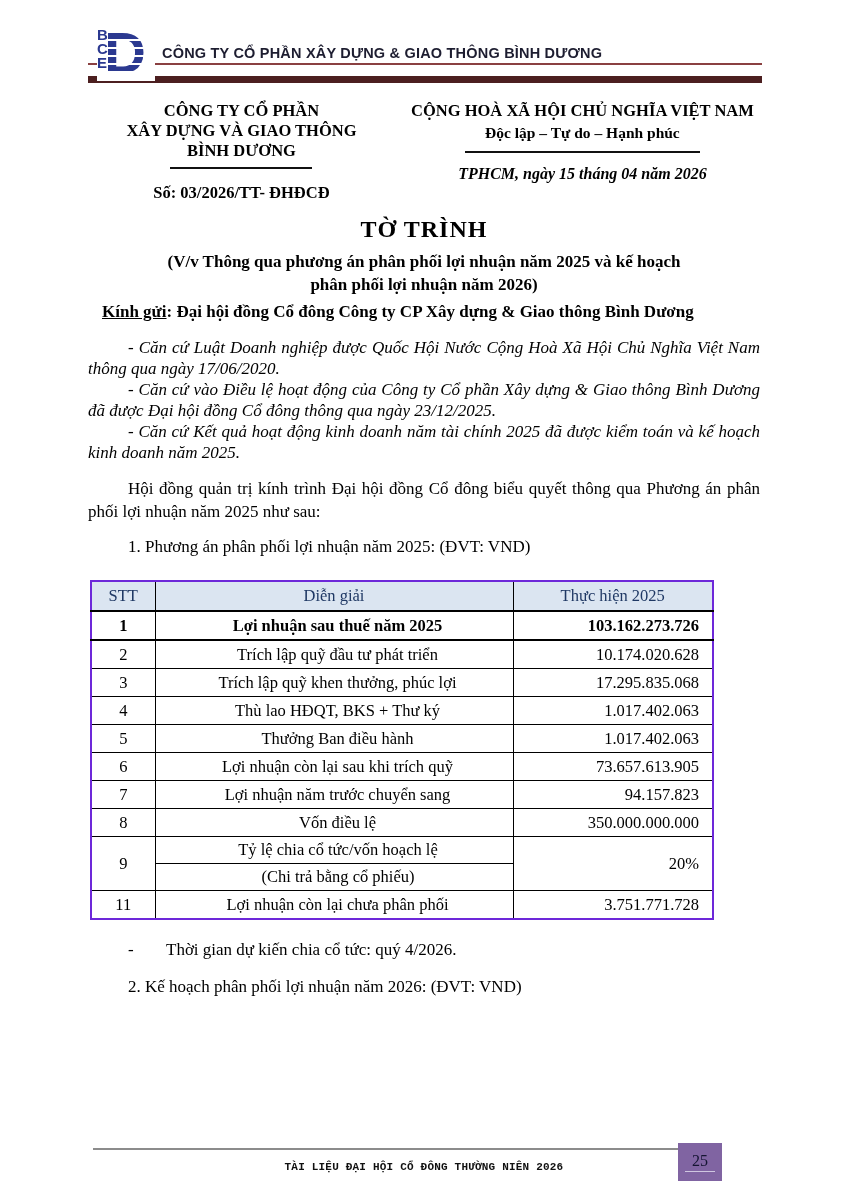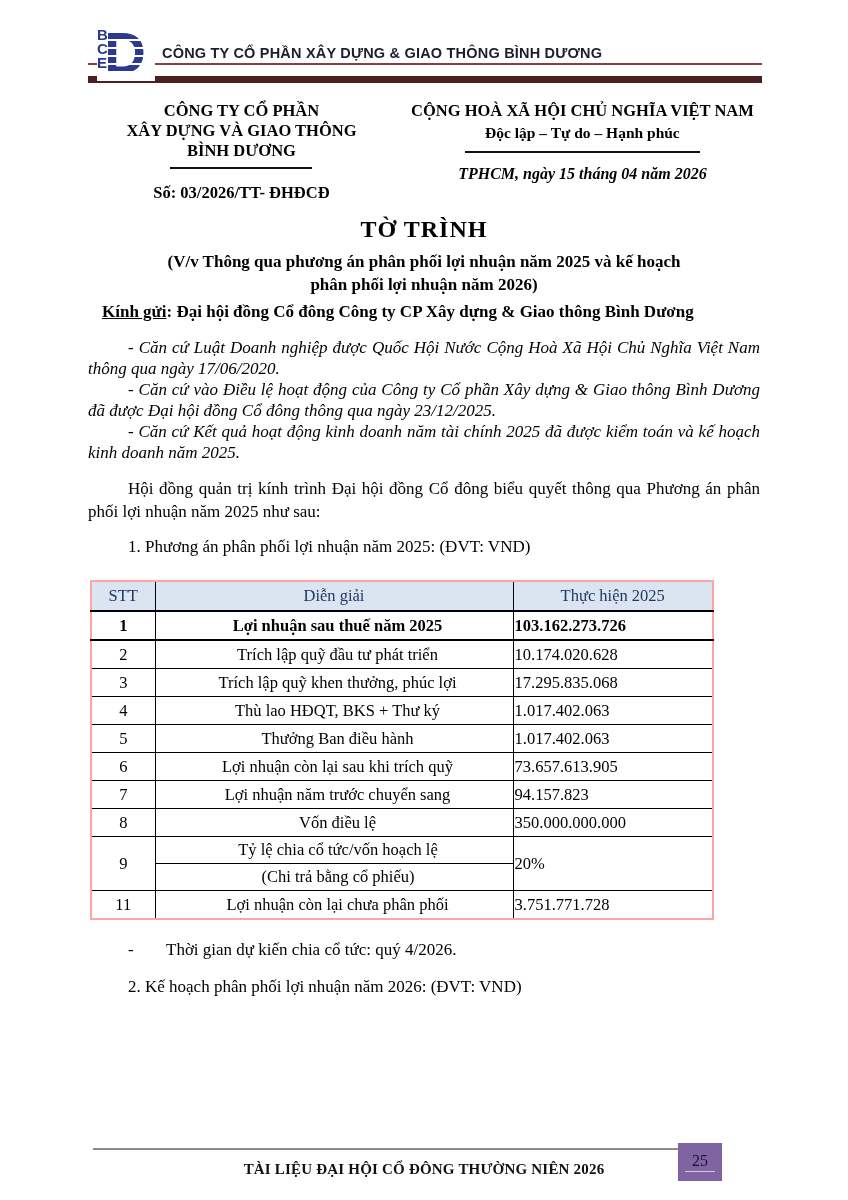--- a/index.html
+++ b/index.html
@@ -42,43 +42,43 @@
   
   .basis { position:absolute; top:337px; left:88px; right:88px; }
   .basis p { margin:0; font-style:italic; font-size:17px; line-height:21px;
     text-indent:40px; text-align:justify; }
   .intro { position:absolute; top:477px; left:88px; right:88px;
     font-size:17px; line-height:23px; text-indent:40px; text-align:justify; }
   .sec-heading1 { position:absolute; top:537px; left:128px; font-size:17px; }
 
   
   .ptable { position:absolute; top:580px; left:90px; width:622px;
-    border-collapse:collapse; table-layout:fixed; font-size:16.5px; border:2px solid #fca5a5; }
+    border-collapse:collapse; table-layout:fixed; font-size:16.5px; border:2px solid #6d28d9; }
   .ptable th, .ptable td { border:1px solid #000; vertical-align:middle; }
   .ptable th { background:#dbe5f1; color:#1f3864; font-weight:normal; height:26px;
     border-bottom-width:2px; }
   .ptable td { height:25px; }
   .ptable tbody tr:first-child td { border-bottom-width:2px; }
   .c-stt { text-align:center; }
   .c-label { text-align:center; padding-left:8px; }
-  .c-val { padding-right:13px;font-family:Liberation Serif, serif; }
+  .c-val { text-align:right; padding-right:13px;font-family:Liberation Serif, serif; }
   .bold-row td { font-weight:bold; }
   .split-cell { padding:0; }
   .split-cell .half { height:26px; line-height:26px; padding-left:8px; }
   .split-cell .half-top { border-bottom:1px solid #000; }
 
   
   .post-note1 { position:absolute; top:940px; left:128px; font-size:17px; }
   .post-note1 .dash { display:inline-block; width:38px; }
   .post-note2 { position:absolute; top:977px; left:128px; font-size:17px; }
 
   
   .footer-rule { position:absolute; top:1148px; left:93px; width:585px; height:1.5px; background:#8c8c8c; }
   .footer-text { position:absolute; top:1161px; left:0; right:0; text-align:center;
-    font-family:Liberation Serif, serif; font-weight:bold; font-size:15px;
+    font-family:Liberation Mono, monospace; font-weight:bold; font-size:11px;
     color:#111; letter-spacing:0.2px; }
   .page-box { position:absolute; top:1143px; left:678px; width:44px; height:38px;
     background:#8064a2; display:flex; align-items:center; justify-content:center; }
   .page-num { font-size:16px; color:#141432; border-bottom:1px solid #cfc6e0; padding:0 7px 1px; }
 </style>
 </head>
 <body>
 
 <div class="page">
 

